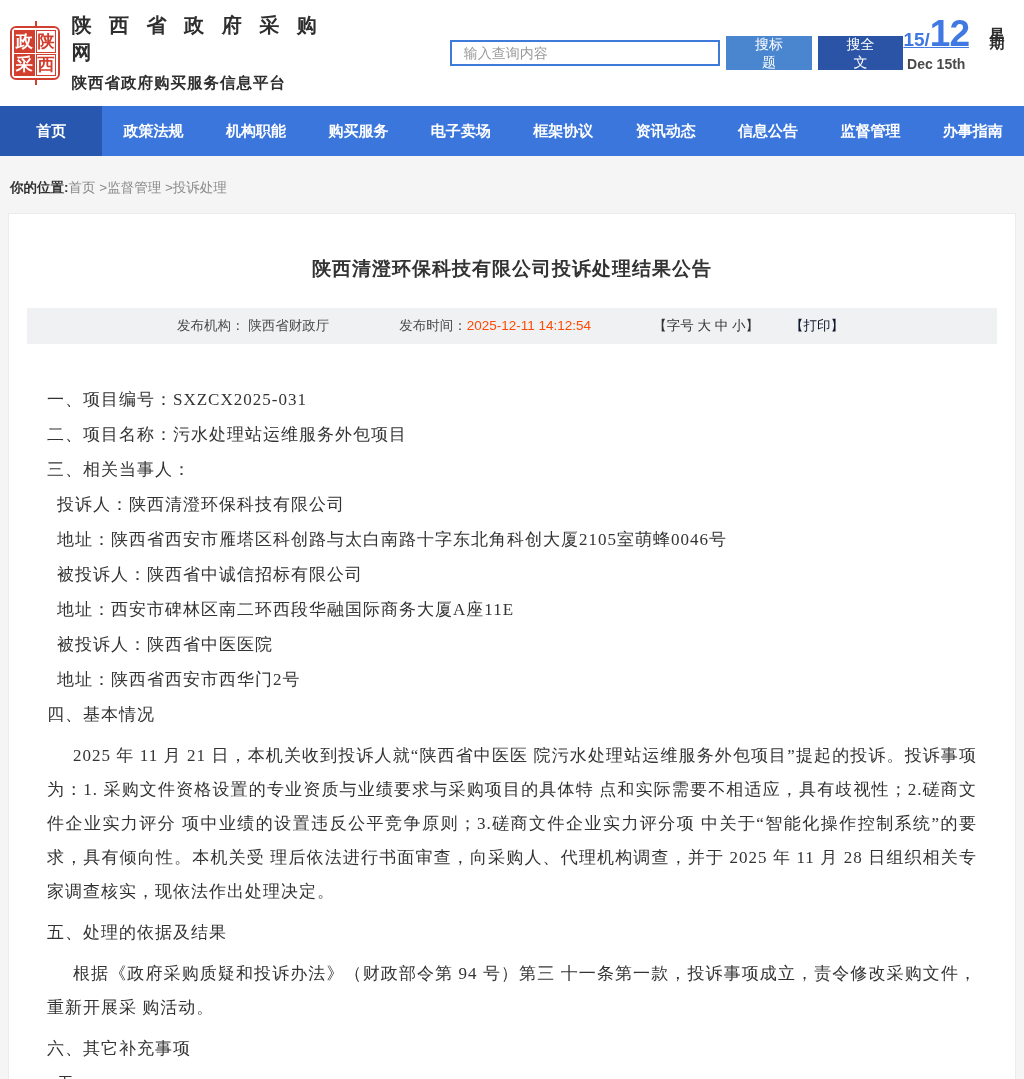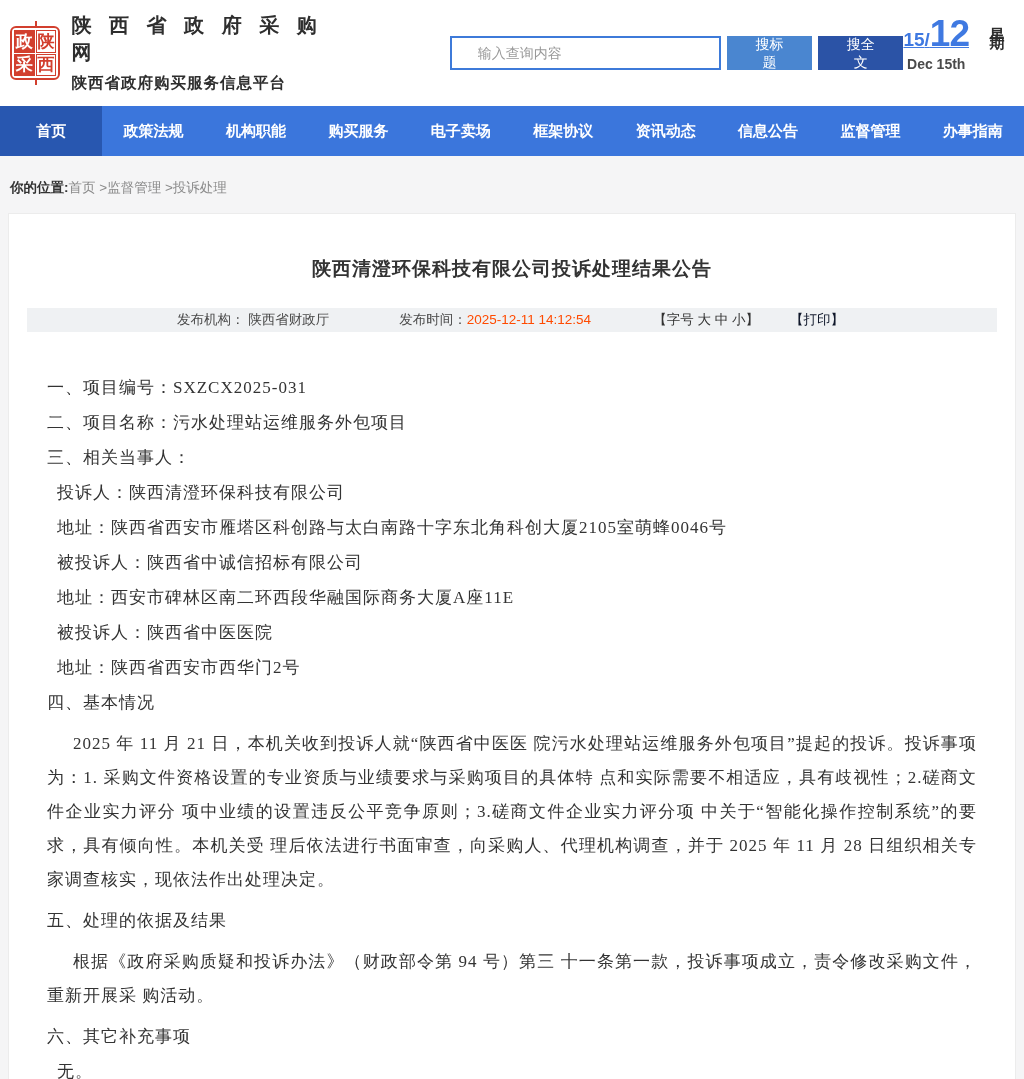--- a/index.html
+++ b/index.html
@@ -54,23 +54,23 @@
   .seal-cell.hollow { background: #ffffff; color: #d23f2e; border: 1.5px solid #d23f2e; }
   .brand-text .site-title {
     font-size: 20px; font-weight: bold; color: #2e2e2e; letter-spacing: 6px;
   }
   .brand-text .site-subtitle {
     font-size: 15.5px; font-weight: bold; color: #2e2e2e; margin-top: 7px; letter-spacing: 1px;
   }
 
   .search-group { display: flex; align-items: center; margin-left: 112px; }
   .search-input {
-    width: 298px; height: 34px;
+    width: 298px; height: 26px;
     border: 2px solid #3d7ad9;
-    padding: 0 26px;
+    padding: 0 12px;
     font-size: 14px;
     color: #333;
     outline: none;
     font-family: "Liberation Sans", sans-serif;
   }
   .search-input::placeholder { color: #999; }
   .search-btn {
     height: 34px; min-width: 52px;
     border: none; color: #fff;
     font-size: 14px; font-family: "Liberation Sans", sans-serif;
@@ -121,21 +121,21 @@
   }
   .article-title {
     text-align: center;
     font-size: 19px; font-weight: bold; color: #333;
     padding: 42px 0 26px;
     letter-spacing: 1px;
   }
   .meta-bar {
     margin: 0 18px;
     background: #eff1f3;
-    height: 24px;
+    height: 36px;
     display: flex; align-items: center;
     font-size: 13.5px; color: #4a4a4a;
     white-space: nowrap;
   }
   .meta-agency { margin-left: 150px; }
   .meta-time   { margin-left: 70px; }
   .meta-time .time-value { color: #ff4a00; }
   .meta-fontsize { margin-left: 62px; color: #333; cursor: pointer; }
   .meta-print    { margin-left: 31px; color: #0f172a; cursor: pointer; }
 

